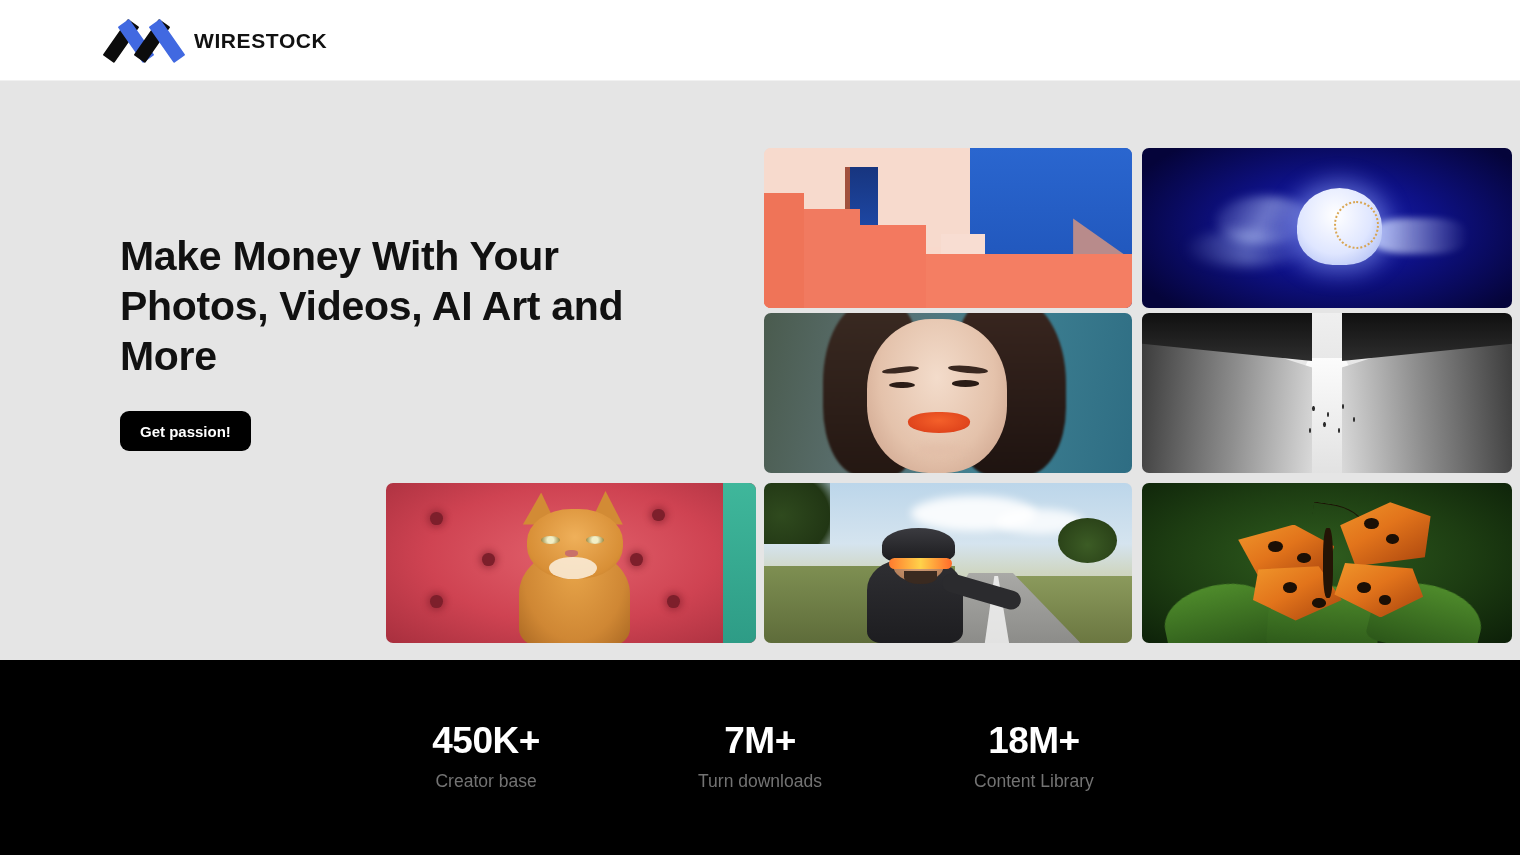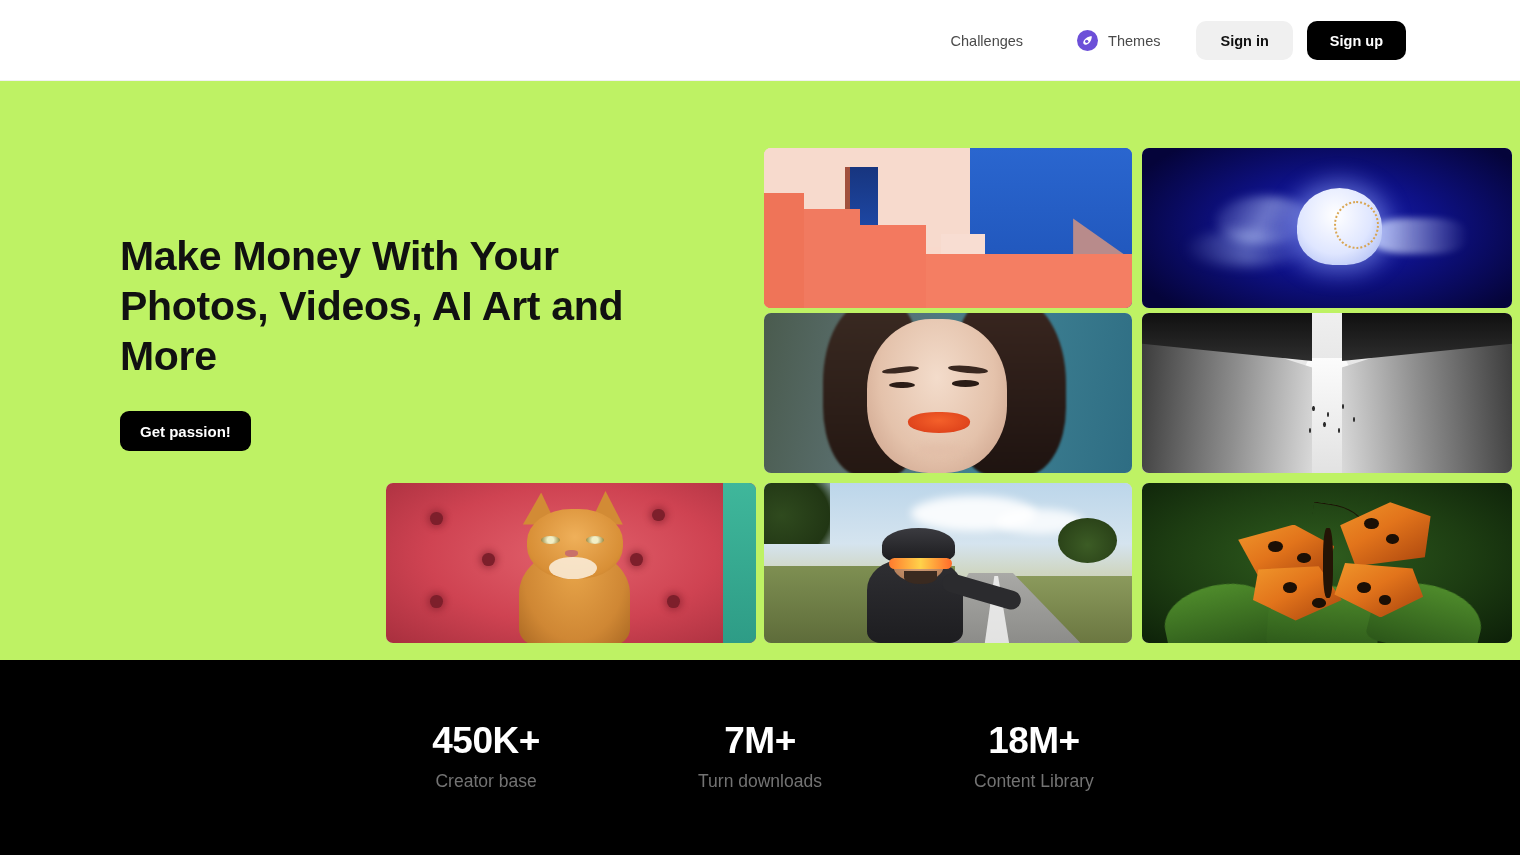--- a/index.html
+++ b/index.html
@@ -79,21 +79,21 @@
     background: #f0f0f0; color: #111111;
     height: 39px; padding: 0 24px;
     margin-right: 14px;
   }
   .btn-signup {
     background: #000000; color: #ffffff;
     height: 39px; padding: 0 23px;
   }
 
   
-  .hero { position: absolute; top: 81px; left: 0; width: 1520px; height: 579px; background:#bef264; }
+  .hero { position: absolute; top: 81px; left: 0; width: 1520px; height: 579px; background:#e5e5e5; }
 
   .hero-copy { position: absolute; left: 120px; top: 150px; width: 600px; }
   .hero-title {
     font-size: 41px; font-weight: bold; line-height: 1.22;
     color: #111111; letter-spacing: -0.3px;
     max-width: 580px;
   }
   .hero-sub {
     margin-top: 25px;
     font-size: 17.5px; line-height: 1.72; color: #7a7a7a;
@@ -329,39 +329,30 @@
   .stat-label {
     margin-top: 10px;
     font-size: 17.5px; color: #737373; font-weight: normal;
   }
 </style>
 </head>
 <body>
 
 <div class="header">
 
-
-  <div class="nav">
-
-    <div class="nav-link nav-challenges">Challenges</div>
-
-    <div class="nav-themes">
-      <span class="themes-icon">
-        <svg width="13" height="13" viewBox="0 0 24 24" aria-hidden="true">
-          <path d="M20 4C13 4 4 9 4 17l3 3c8 0 13-9 13-16z" fill="#ffffff"></path>
-          <circle cx="10.5" cy="13.5" r="3.1" fill="#6c4fd8"></circle>
-        </svg>
-      </span>
-      <span class="nav-link">Themes</span>
-    </div>
-
-    <button class="btn btn-signin">Sign in</button>
-
-    <button class="btn btn-signup">Sign up</button>
+  <div class="brand">
+    <div class="logo-mark">
+      <span class="b1"></span>
+        <span class="b2"></span>
+        <span class="b3"></span>
+        <span class="b4"></span>
+    </div>
+    <div class="brand-name">WIRESTOCK</div>
   </div>
+
 </div>
 
 <div class="hero">
 
   <div class="hero-copy">
     <h1 class="hero-title">Make Money With Your Photos, Videos, AI Art and More</h1>
     <button class="btn-getstarted">Get passion!</button>
   </div>
 
   <div class="grid">

